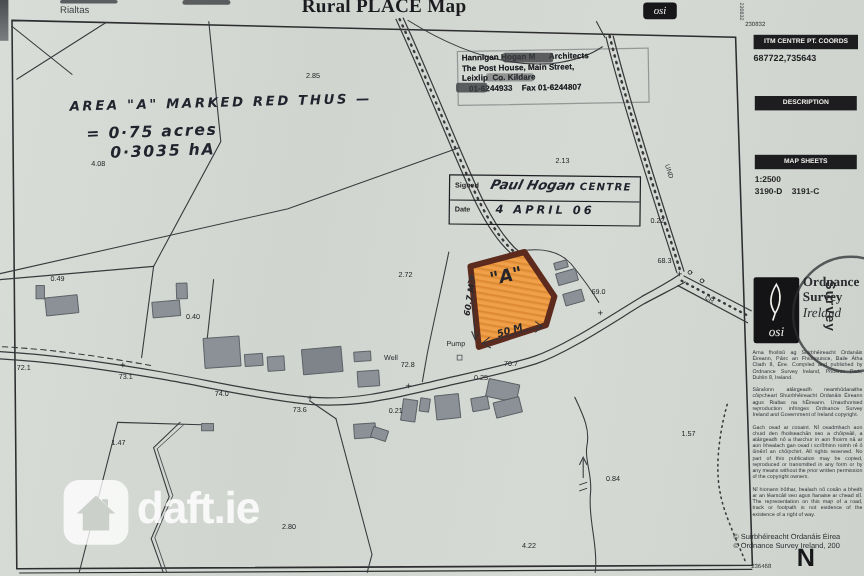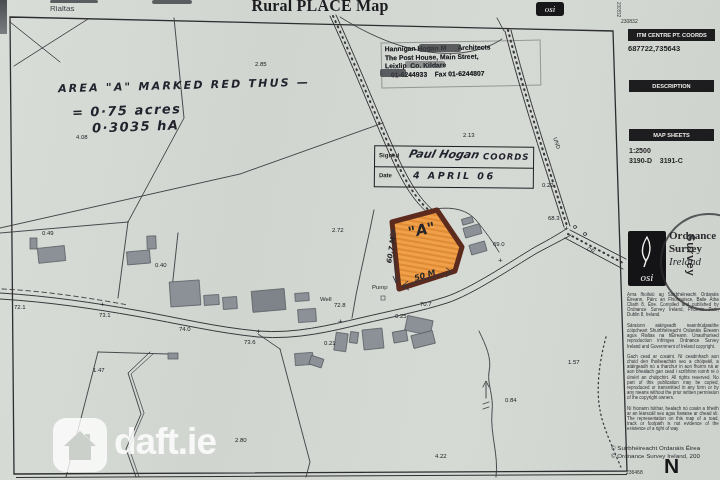--- a/index.html
+++ b/index.html
@@ -57,21 +57,21 @@
   .sig-cred{position:absolute;left:108px;top:4px;font-size:8.5px;font-weight:bold;letter-spacing:1px;}
   .date-val{position:absolute;left:38px;top:3px;font-size:9.5px;font-weight:bold;letter-spacing:2.5px;}
   
   .note1{left:58px;top:79px;font-size:11px;font-weight:bold;letter-spacing:2.2px;transform:rotate(-1.5deg);white-space:nowrap;}
   .note2{left:72px;top:103px;font-size:13px;font-weight:bold;letter-spacing:1.5px;transform:rotate(-2deg);white-space:nowrap;}
   .note3{left:92px;top:119px;font-size:13px;font-weight:bold;letter-spacing:1.5px;transform:rotate(-2deg);white-space:nowrap;}
   
   #labels .ml{position:absolute;font-size:6px;color:#26262a;white-space:nowrap;}
   #labels .hw{font-weight:bold;}
   
-  .wm{left:52px;top:397px;width:200px;height:64px;margin-top:18px;}
+  .wm{left:52px;top:397px;width:200px;height:64px;}
   .wm-house{position:absolute;left:0;top:2px;}
   .wm-text{position:absolute;left:62px;top:6px;font-size:37px;font-weight:bold;
     color:rgba(255,255,255,.82);letter-spacing:-1px;}
   svg.mapart{position:absolute;left:0;top:0;}
 </style>
 </head>
 <body>
 
 <div class="screen">
 
@@ -185,21 +185,21 @@
 <span>Leixlip  Co. Kildare</span>
 <span>   01-6244933    Fax 01-6244807</span></div>
   <div class="abs smud" style="left:419px;top:44px;width:42px;height:8px;"></div>
   <div class="abs smud" style="left:405px;top:61px;width:40px;height:7px;opacity:.45;"></div>
   <div class="abs smud" style="left:380px;top:69px;width:26px;height:8px;"></div>
 
   <div class="abs signed-box">
     <div class="sb-row sb-row1">
       <span class="sb-label">Signed</span>
       <span class="sig hw">Paul Hogan</span>
-      <span class="sig-cred hw">COORDS</span>
+      <span class="sig-cred hw">CENTRE</span>
     </div>
     <div class="sb-row sb-row2">
       <span class="sb-label">Date</span>
       <span class="date-val hw">4 APRIL 06</span>
     </div>
   </div>
 
   <div class="abs note1 hw">AREA "A" MARKED RED THUS —</div>
   <div class="abs note2 hw">= 0·75 acres</div>
   <div class="abs note3 hw">0·3035 hA</div>

